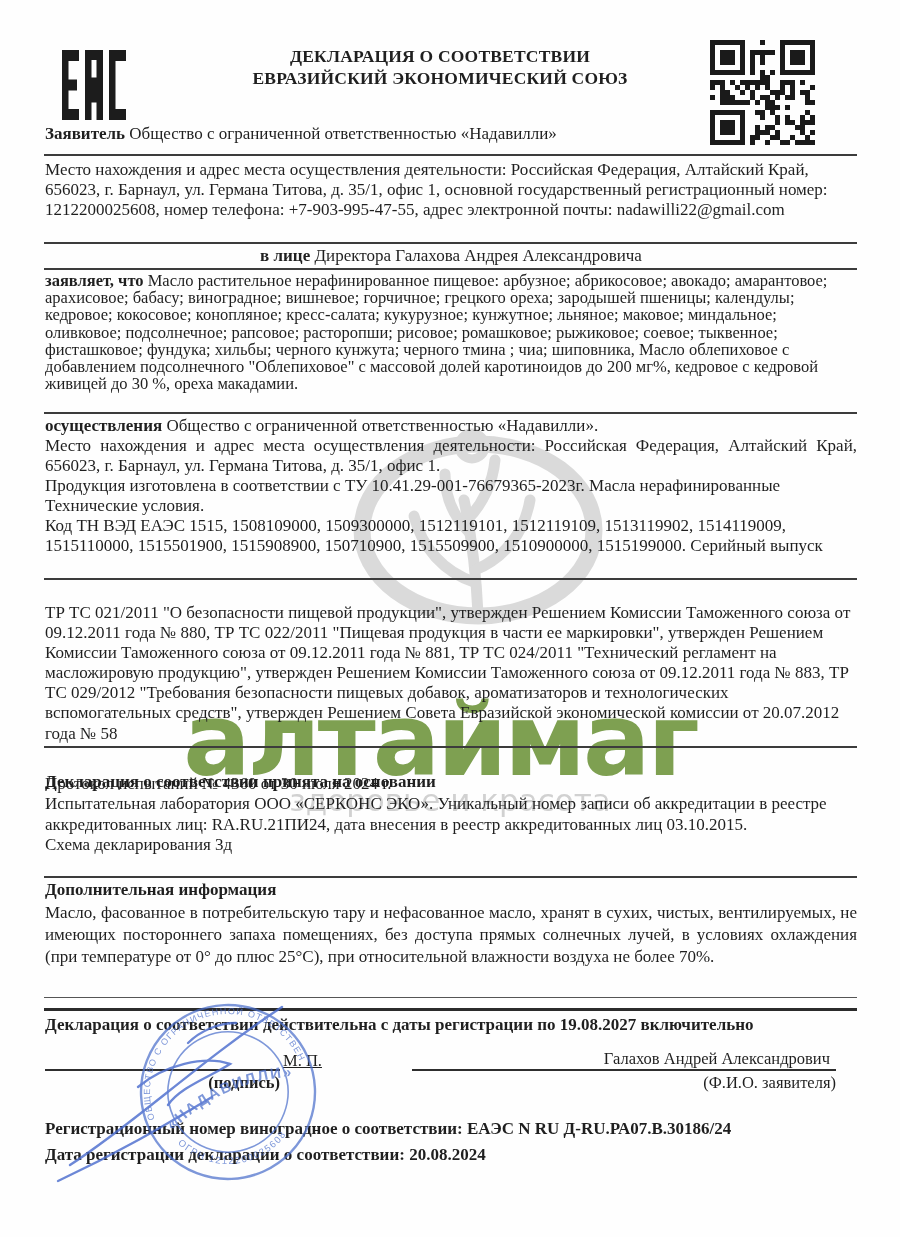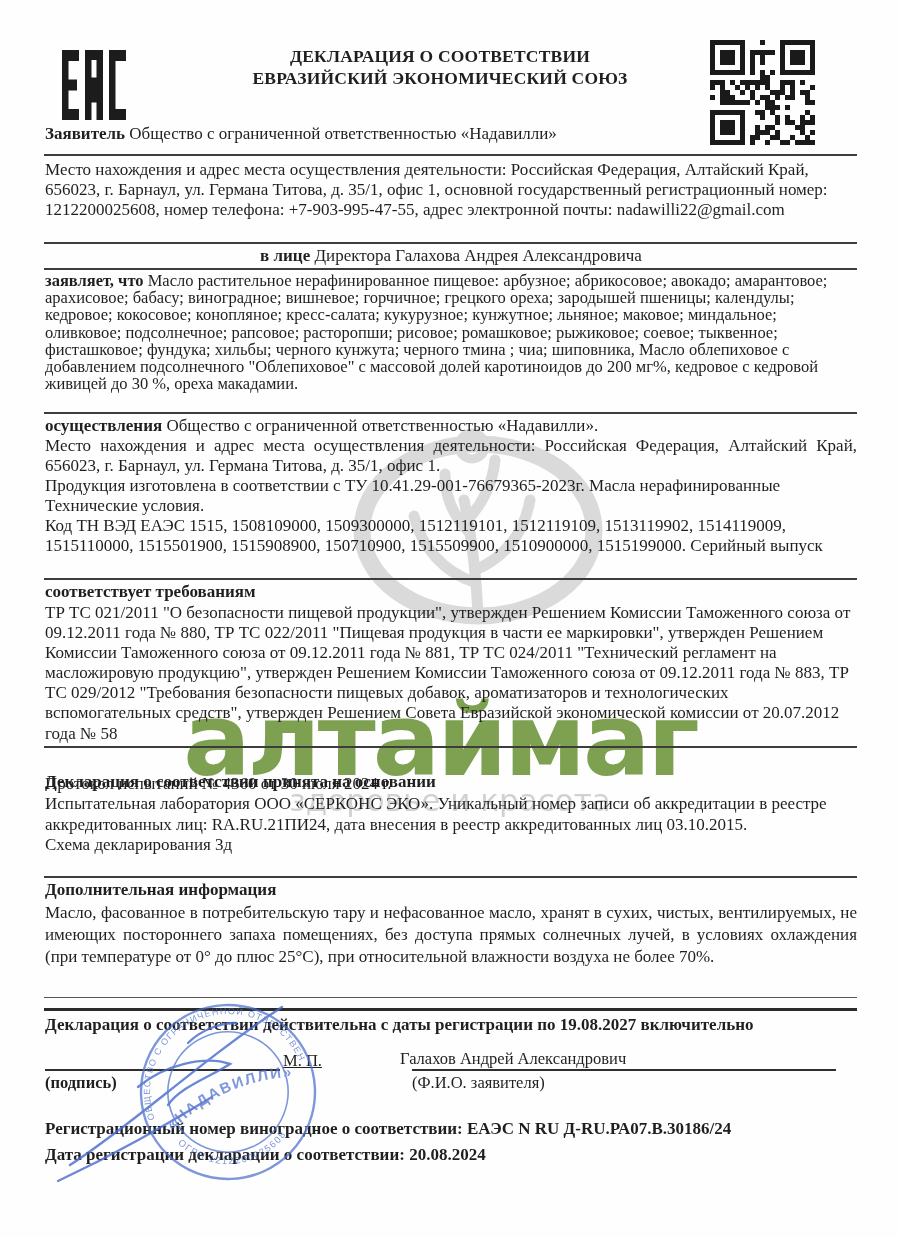--- a/index.html
+++ b/index.html
@@ -1,21 +1,21 @@
 <!DOCTYPE html>
 <html lang="ru"><head>
 <meta charset="utf-8">
 <style>
   html,body{margin:0;padding:0;background:#e9e9e9;}
   #page{position:relative;width:900px;height:1237px;background:#fefefe;margin:0 auto;
         font-family:"Liberation Serif","DejaVu Serif",serif;color:#1f1f1f;overflow:hidden;}
   .abs{position:absolute;}
   .txt{font-size:17px;line-height:20px;z-index:2;}
   .b{font-weight:bold;}
-  .center{text-align:left;}
+  .center{text-align:right;}
   .just{text-align:justify;}
   .rule{position:absolute;left:44px;width:813px;background:#3c3c3c;height:2px;z-index:2;}
   
   #doc-title{left:150px;top:46px;width:580px;font-weight:bold;font-size:17.5px;line-height:21.5px;
              text-align:center;letter-spacing:.2px;}
   
   .wm{z-index:0;pointer-events:none;}
   #wm-brand{left:120px;top:682px;width:640px;text-align:center;
             font-family:"DejaVu Sans","Liberation Sans",sans-serif;font-weight:bold;
             font-size:100px;letter-spacing:-3px;color:#4d7c0f;opacity:.72;}
@@ -315,21 +315,20 @@
     <div>
       <span class="b">осуществления</span>
       <span>Общество с ограниченной ответственностью «Надавилли».</span>
     </div>
     <div class="just">Место нахождения и адрес места осуществления деятельности: Российская Федерация, Алтайский Край, 656023, г. Барнаул, ул. Германа Титова, д. 35/1, офис 1.</div>
     <div>Продукция изготовлена в соответствии с ТУ 10.41.29-001-76679365-2023г. Масла нерафинированные Технические условия.</div>
     <div>Код ТН ВЭД ЕАЭС 1515, 1508109000, 1509300000, 1512119101, 1512119109, 1513119902, 1514119009, 1515110000, 1515501900, 1515908900, 150710900, 1515509900, 1510900000, 1515199000. Серийный выпуск</div>
   </div>
   <div class="rule" style="top:578px;"></div>
 
-  <div class="abs txt b" style="left:45px;top:582px;width:812px;">соответствует требованиям</div>
   <div class="abs txt" style="left:45px;top:603px;width:812px;line-height:20.1px;">ТР ТС 021/2011 "О безопасности пищевой продукции", утвержден Решением Комиссии Таможенного союза от 09.12.2011 года № 880, ТР ТС 022/2011 "Пищевая продукция в части ее маркировки", утвержден Решением Комиссии Таможенного союза от 09.12.2011 года № 881, ТР ТС 024/2011 "Технический регламент на масложировую продукцию", утвержден Решением Комиссии Таможенного союза от 09.12.2011 года № 883, ТР ТС 029/2012 "Требования безопасности пищевых добавок,  ароматизаторов и технологических вспомогательных средств", утвержден Решением Совета Евразийской экономической комиссии от 20.07.2012 года № 58</div>
   <div class="rule" style="top:746px;"></div>
 
   <div class="abs txt b" style="left:45px;top:772px;width:812px;">Декларация о соответствии принята на основании</div>
   <div class="abs txt" style="left:45px;top:774px;width:812px;line-height:20.4px;">
     <div>Протокол испытаний № 4360 от 30 июля 2024 г.</div>
     <div>Испытательная лаборатория ООО «СЕРКОНС ЭКО». Уникальный номер записи об аккредитации в реестре аккредитованных лиц: RA.RU.21ПИ24, дата внесения в реестр аккредитованных лиц 03.10.2015.</div>
     <div>Схема декларирования 3д</div>
   </div>
   <div class="rule" style="top:876px;"></div>

